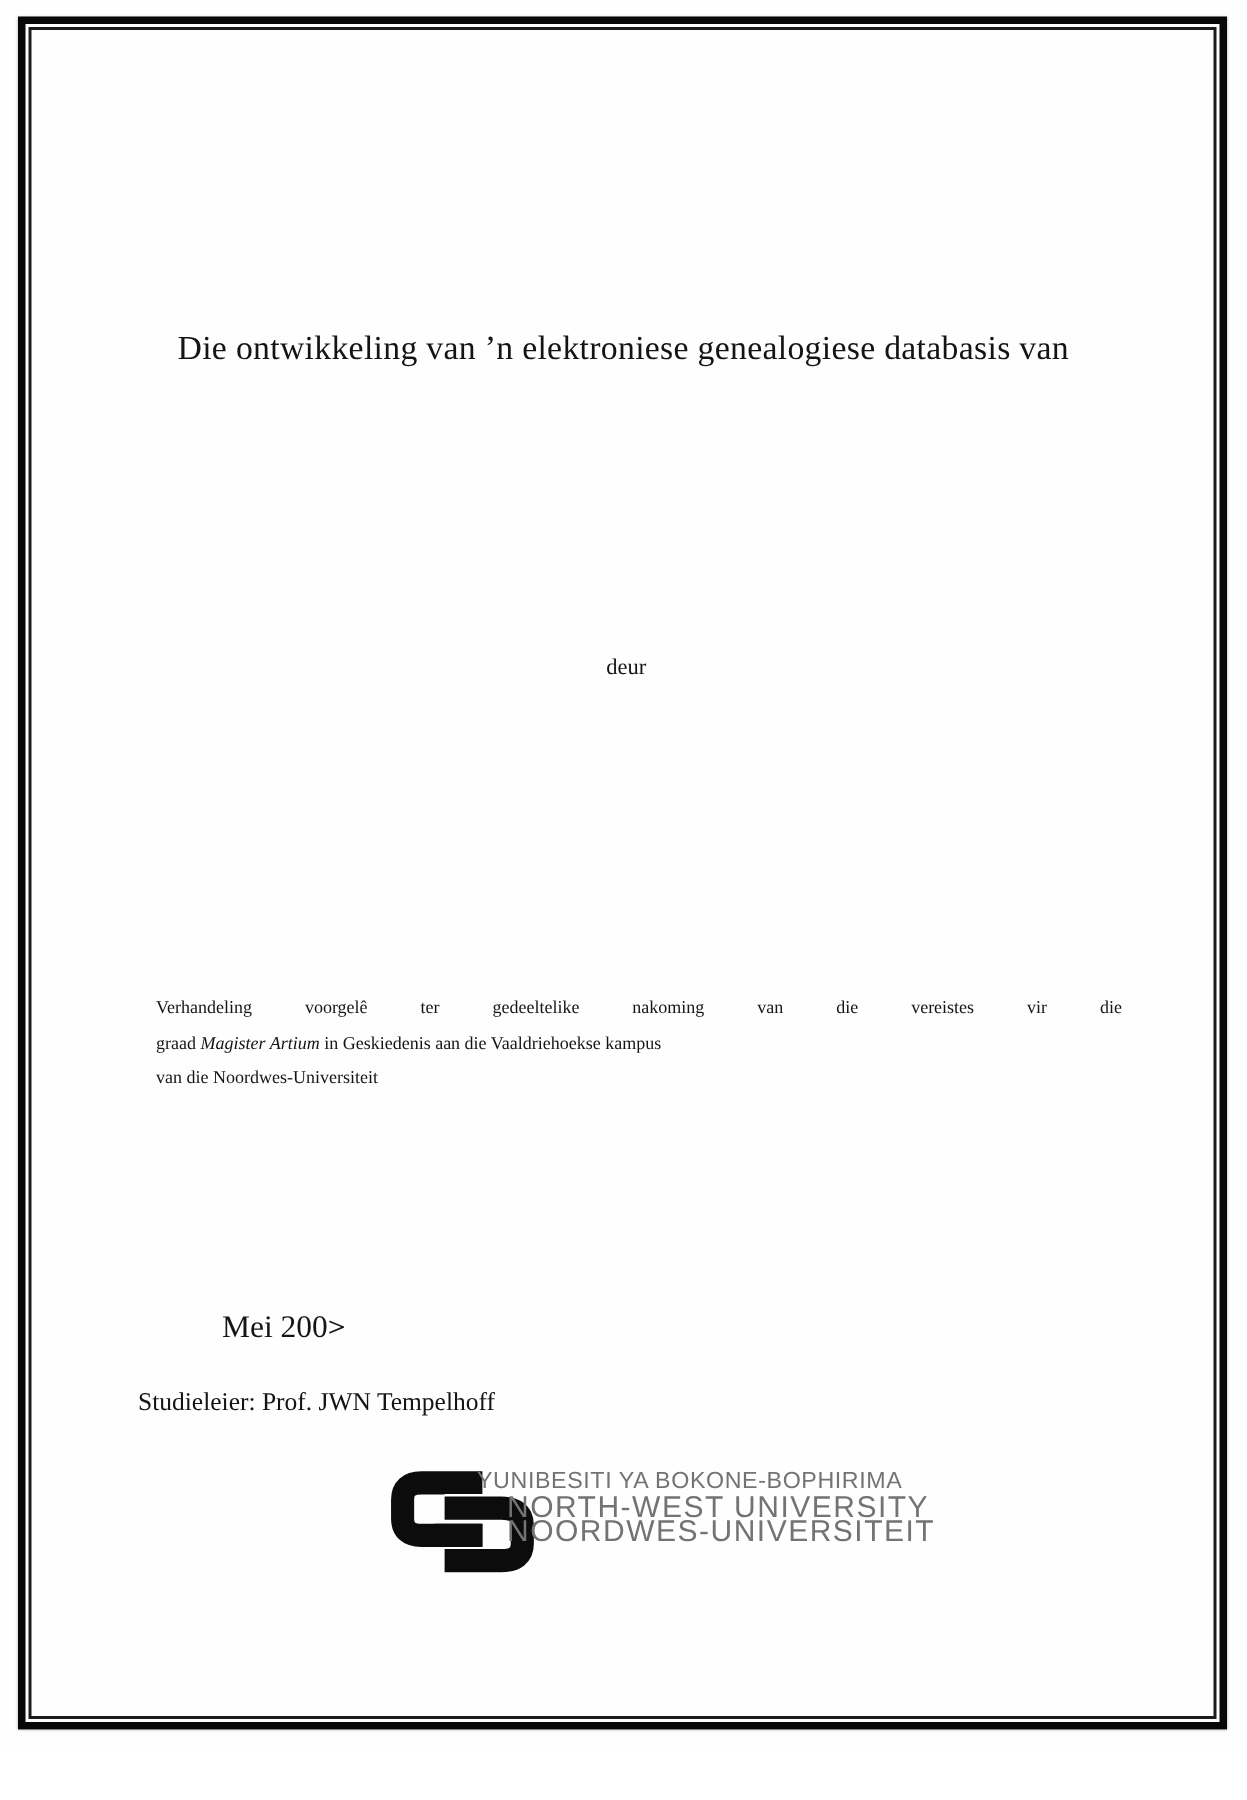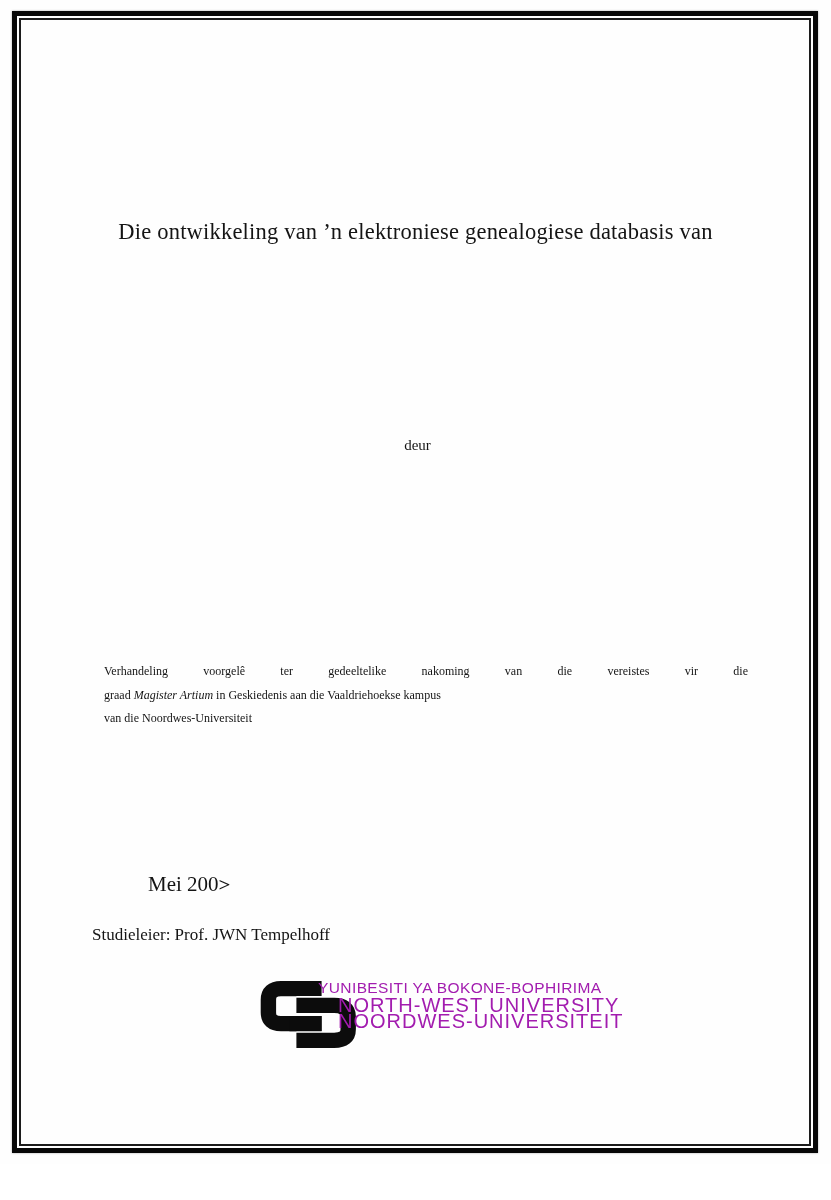--- a/index.html
+++ b/index.html
@@ -99,21 +99,21 @@
   .logo-mark {
     position: absolute;
     left: 0;
     top: 4px;
   }
   .logo-text {
     position: absolute;
     left: 58px;
     top: 4px;
     font-family: "Liberation Sans", sans-serif;
-    color: #a21caf;
+    color: #737373;
     white-space: nowrap;
   }
   .logo-text .lt1 {
     font-size: 15.5px;
     letter-spacing: 0.4px;
     line-height: 16.5px;
   }
   .logo-text .lt2, .logo-text .lt3 {
     padding-left: 20px;
     font-size: 20px;

